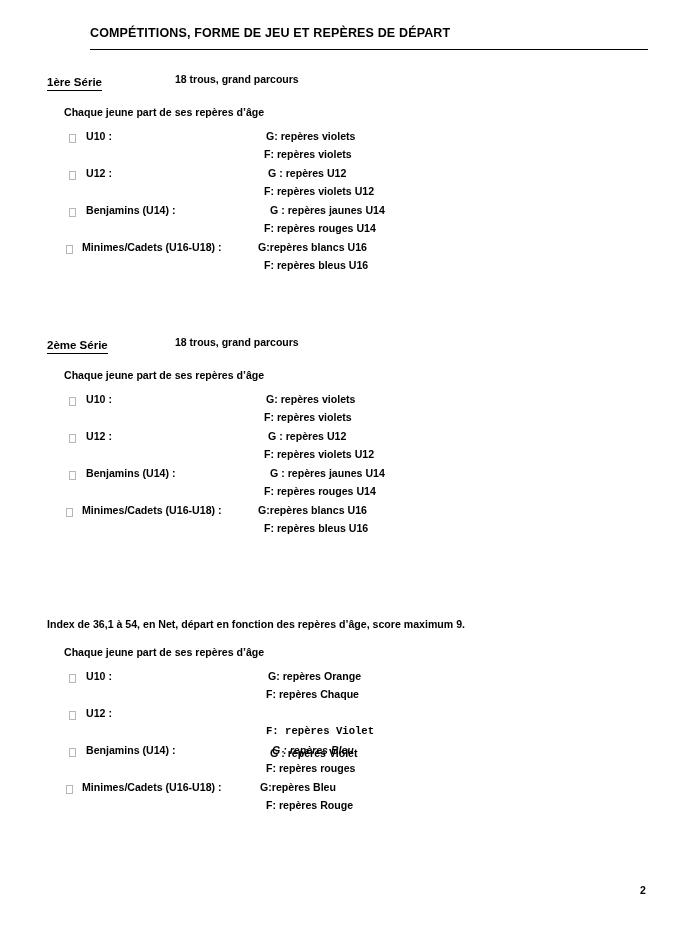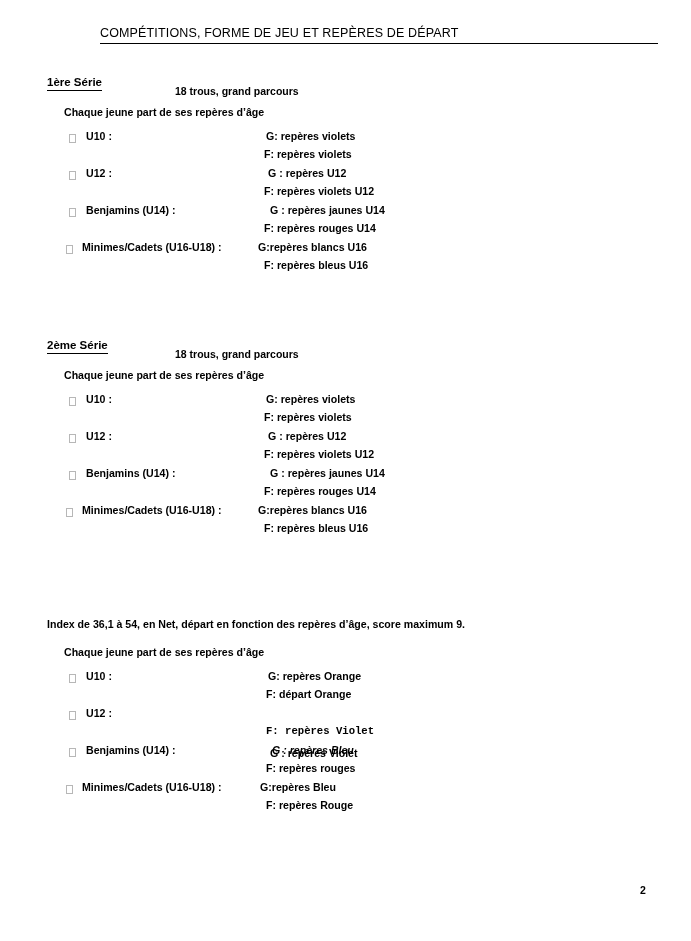--- a/index.html
+++ b/index.html
@@ -15,28 +15,28 @@
     background: #ffffff;
     font-family: "Liberation Sans", sans-serif;
     color: #000000;
     overflow: hidden;
     box-sizing: border-box;
   }
 
   
   .doc-title {
     position: absolute;
-    left: 100px;
+    left: 90px;
     top: 26px;
     width: 558px;
     font-size: 12.5px;
-    font-weight: normal;
+    font-weight: bold;
     letter-spacing: 0.15px;
     border-bottom: 1.6px solid #000;
-    padding-bottom: 3px;
+    padding-bottom: 9px;
     white-space: nowrap;
   }
 
   
   .section {
     position: absolute;
     left: 0;
     width: 631px;
   }
   .section-head {
@@ -52,21 +52,20 @@
     padding-bottom: 1px;
     line-height: 13px;
   }
   .serie-format {
     position: absolute;
     left: 175px;
     top: 1px;
     font-size: 10.5px;
     font-weight: bold;
     white-space: nowrap;
-    margin-top: 12px;
   }
   .section-index {
     padding-left: 47px;
     margin-top: 16px;
     font-size: 10.6px;
     font-weight: bold;
     white-space: nowrap;
   }
   .section-note {
     padding-left: 64px;
@@ -195,21 +194,21 @@
         </div>
       </div>
       <div class="section" style="top: 602px;">
         <div class="section-index">Index de 36,1 à 54, en Net, départ en fonction des repères d’âge, score maximum 9.</div>
         <div class="section-note">Chaque jeune part de ses repères d’âge</div>
         <div class="cat-list">
           <div class="cat-row r-u10">
             <span class="bullet"></span>
             <span class="cat-label">U10 :</span>
             <span class="cat-val g" style="left: 268px;">G: repères Orange</span>
-            <span class="cat-val f" style="left: 266px;">F: départ Orange</span>
+            <span class="cat-val f" style="left: 266px;">F: repères Chaque</span>
           </div>
           <div class="cat-row r-u12">
             <span class="bullet"></span>
             <span class="cat-label">U12 :</span>
             <span class="cat-val g" style="left: 270px; margin-top: 40px;">G : repères Violet</span>
             <span class="cat-val f" style="left: 266px; font-family: Liberation Mono, monospace;">F: repères Violet</span>
           </div>
           <div class="cat-row r-benjamins">
             <span class="bullet"></span>
             <span class="cat-label">Benjamins (U14) :</span>

